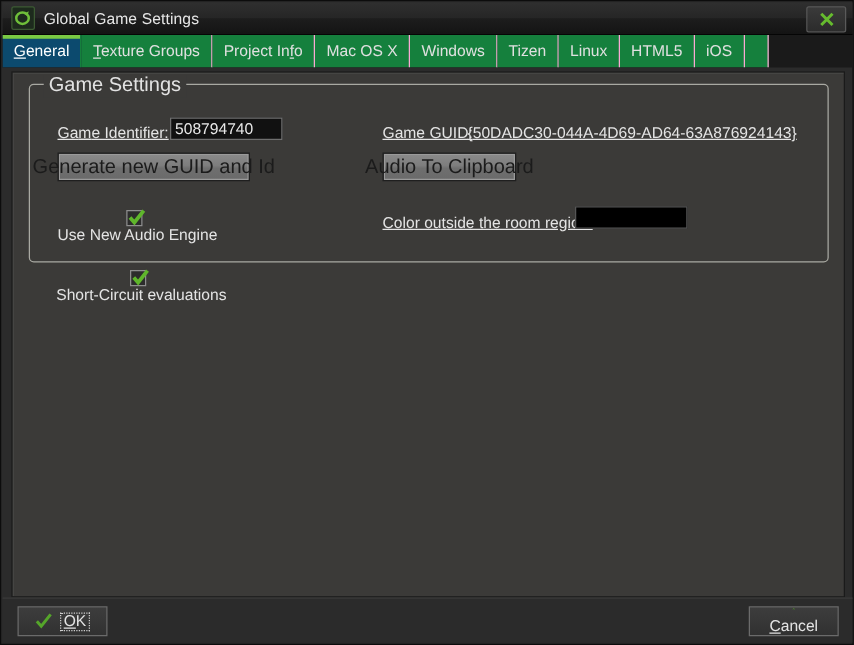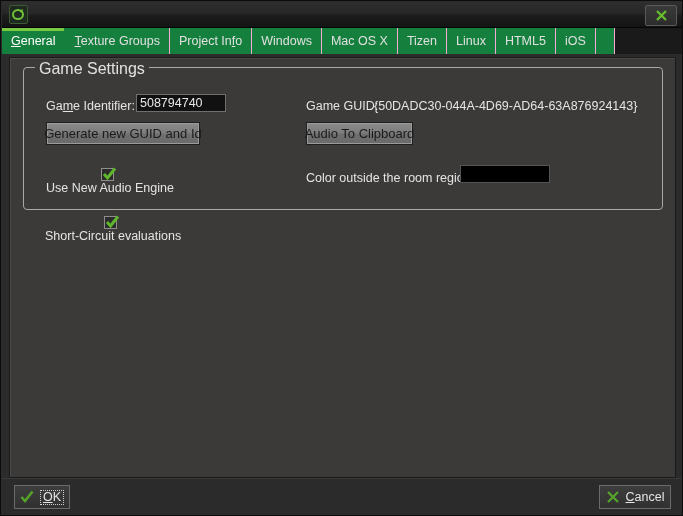--- a/index.html
+++ b/index.html
@@ -81,21 +81,21 @@
     align-items: center;
     padding: 0 9px;
     font-size: 12.5px;
     color: #e0e0e0;
     white-space: nowrap;
     cursor: pointer;
     border-right: 1px solid #f9a8d4;
     background: #15803d;
   }
   .tab.active {
-    background: #15803d;
+    background: #0c4a6e;
     color: #ffffff;
     border-right: 1px solid #15803d;
   }
   .tab.active::before {
     content: "";
     position: absolute;
     left: 0; right: 0; top: 0;
     height: 3px;
     background: #7ac943;
   }
@@ -128,20 +128,21 @@
     font-size: 16px;
     color: #e2e2e2;
     white-space: nowrap;
   }
 
   .lbl {
     position: absolute;
     font-size: 12.5px;
     color: #e4e4e4;
     white-space: nowrap;
+    text-decoration: underline;
   }
   .lbl u { text-decoration: underline; }
 
   .textinput {
     position: absolute;
     background: #111111;
     border: 1px solid #6f6f6f;
     box-sizing: border-box;
     color: #e8e8e8;
     font-family: "Liberation Sans", sans-serif;
@@ -151,21 +152,21 @@
   }
 
   .btn {
     position: absolute;
     background: linear-gradient(to bottom, #8b8b8b 0%, #7d7d7d 45%, #6f6f6f 55%, #6a6a6a 100%);
     border: 1px solid #1f1f1f;
     box-shadow: inset 0 0 0 1px #9a9a9a;
     box-sizing: border-box;
     color: #1b1b1b;
     font-family: "Liberation Sans", sans-serif;
-    font-size: 13px;
+    font-size: 16px;
     cursor: pointer;
     white-space: nowrap;
     display: flex;
     align-items: center;
     justify-content: center;
   }
 
   .checkrow {
     position: absolute;
     display: flex;
@@ -211,64 +212,65 @@
     box-sizing: border-box;
     color: #e4e4e4;
     font-family: "Liberation Sans", sans-serif;
     font-size: 12.5px;
     cursor: pointer;
     display: flex;
     align-items: center;
     justify-content: center;
     gap: 6px;
   }
-  #ok-button { left: 12px; width: 56px; }
-  #cancel-button { right: 12px; width: 72px; }
+  #ok-button { left: 12px; width: 72px; }
+  #cancel-button { right: 12px; width: 72px; flex-direction: column; }
   .focusbox {
     border: 1px dotted #cfcfcf;
     padding: 0 2px;
     line-height: 13px;
   }
   .footer-btn u { text-decoration: underline; }
 </style>
 </head>
 <body>
 
 <div id="app">
 
   <div class="titlebar">
     <span class="title-icon">
       <svg width="13" height="13" viewBox="0 0 13 13">
         <ellipse cx="6" cy="6.5" rx="5" ry="4.6" fill="none" stroke="#6fbf3a" stroke-width="2"></ellipse>
         <path d="M7 3 L11 1 L10 5 Z" fill="#6fbf3a"></path>
       </svg>
     </span>
+    <span class="title-text">Global Game Settings</span>
     <div class="close-btn">
       <svg width="13" height="13" viewBox="0 0 13 13">
         <path d="M2 2 L11 11 M11 2 L2 11" stroke="#66bb2e" stroke-width="2.4" fill="none"></path>
       </svg>
     </div>
   </div>
 
   <div class="tabstrip">
 
     <div class="tab active">
       <span><u>G</u>eneral</span>
     </div>
     <div class="tab">
       <span><u>T</u>exture Groups</span>
     </div>
     <div class="tab">
       <span>Project In<u>f</u>o</span>
     </div>
     <div class="tab">
+      <span>Mac OS X</span>
+    </div>
+    <div class="tab">
       <span>Windows</span>
-    </div>
-    <div class="tab">
-      <span>Mac OS X</span>
     </div>
     <div class="tab">
       <span>Tizen</span>
     </div>
     <div class="tab">
       <span>Linux</span>
     </div>
     <div class="tab">
       <span>HTML5</span>
     </div>

